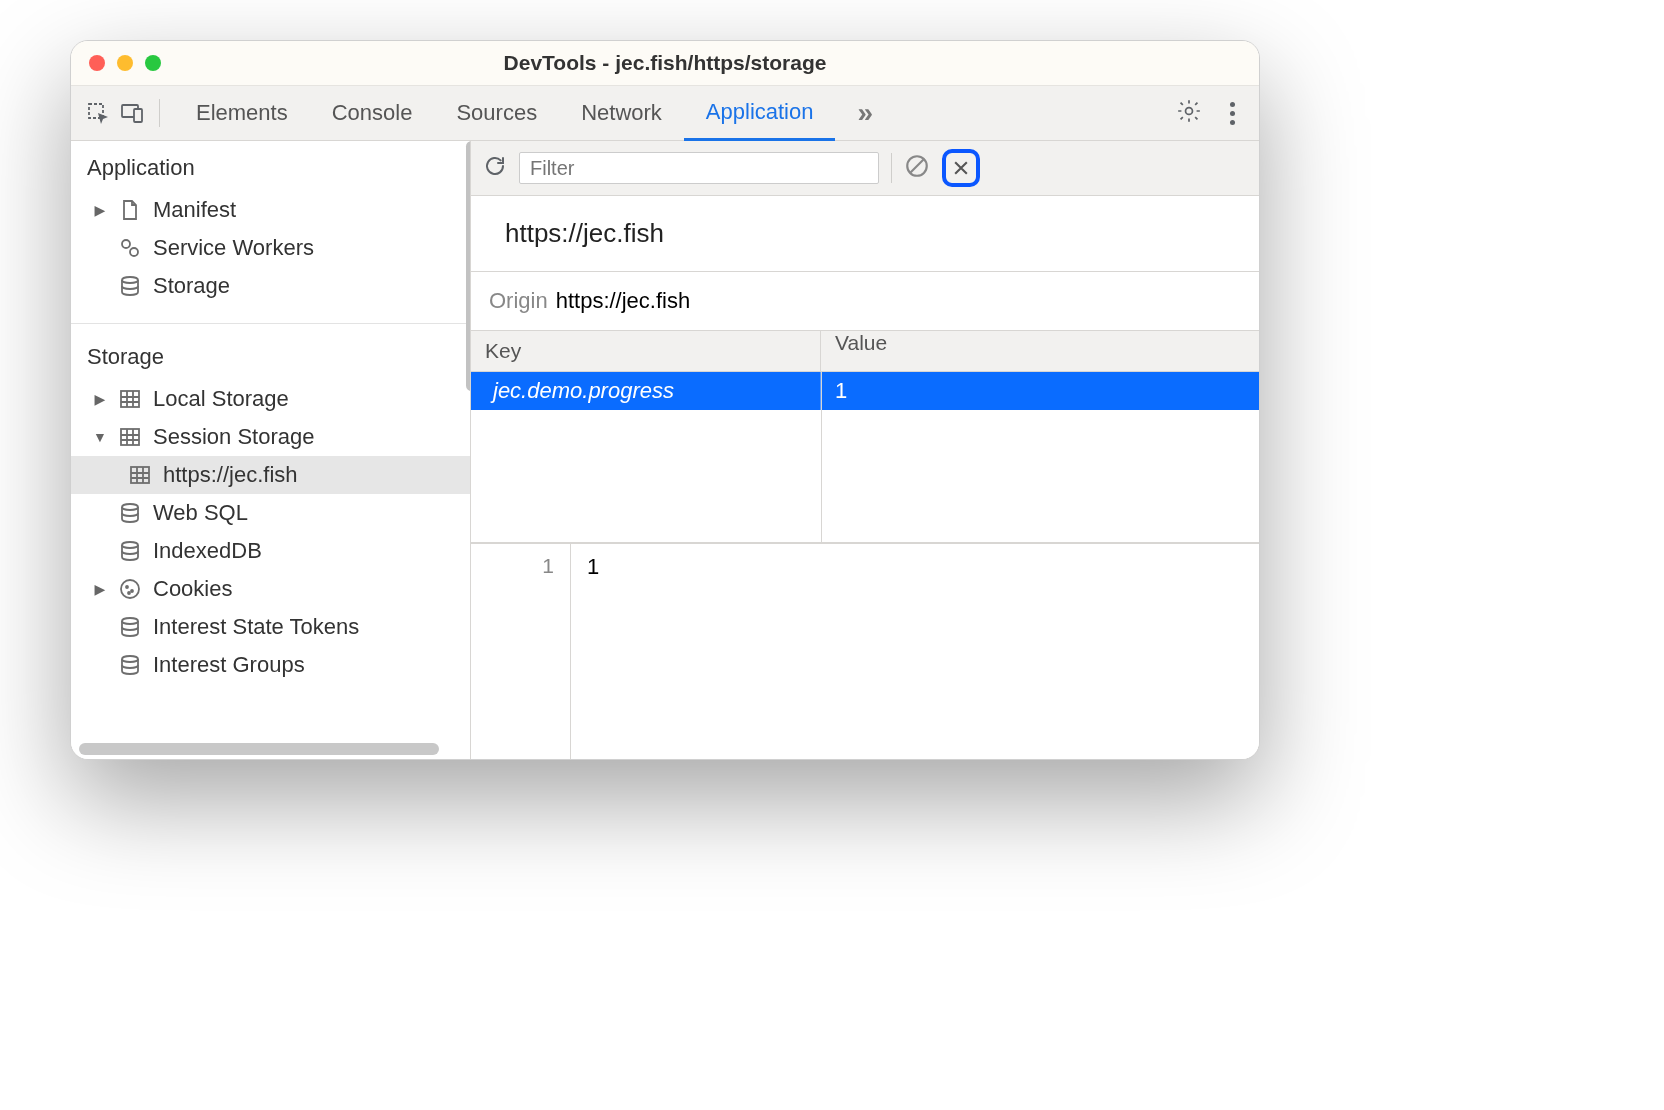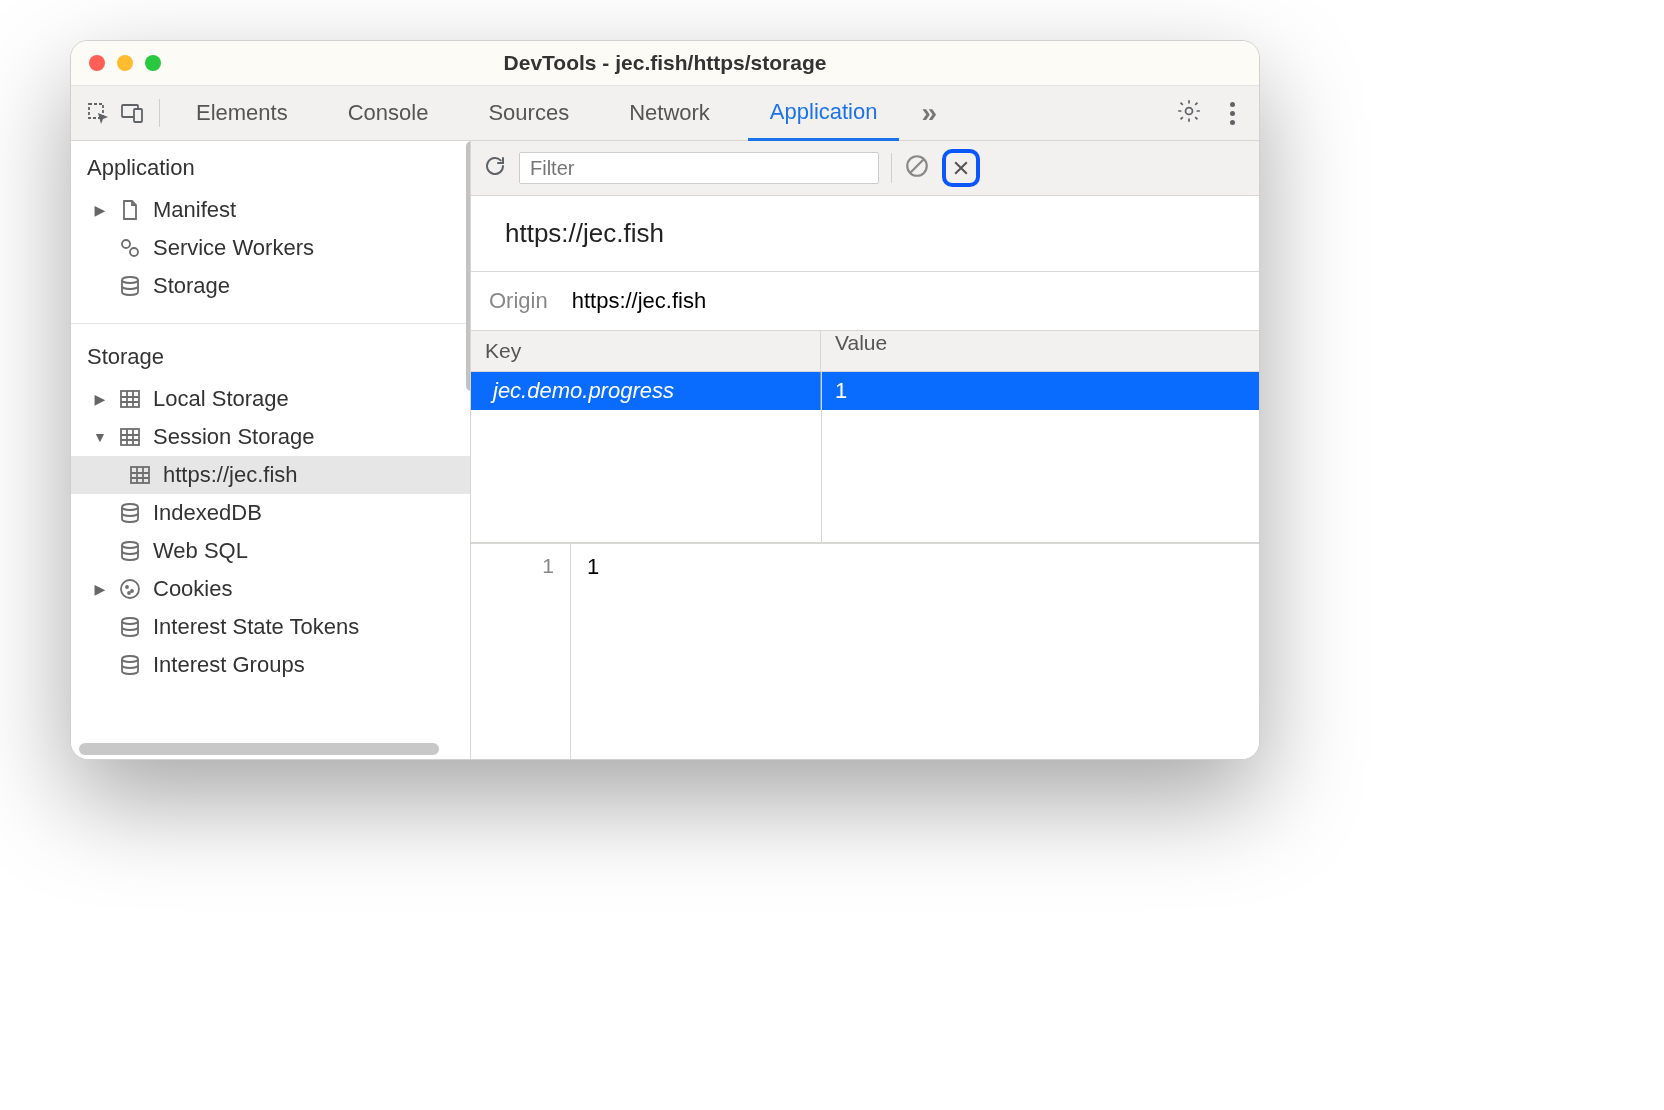--- a/index.html
+++ b/index.html
@@ -12,21 +12,21 @@
 .traffic { display:flex; gap:12px; margin-left:18px;}
 .dot{width:16px;height:16px;border-radius:50%;}
 .dot.red{background:#ff5f57;} .dot.yellow{background:#febc2e;} .dot.green{background:#28c840;}
 .wintitle{position:absolute; left:0;right:0;text-align:center; font-size:21px; font-weight:600; color:#333;}
 
 
 .toolbar { height:55px; background:#f2f1ef; border-bottom:1px solid #d8d6d3; display:flex; align-items:center; padding:0 14px; gap:8px;}
 .tb-icon{width:26px;height:26px; color:#5f6368; display:flex;align-items:center;justify-content:center;}
 .tb-icon svg{width:24px;height:24px;fill:none;stroke:currentColor;stroke-width:1.8;}
 .divider{width:1px;height:28px;background:#cfcecb;margin:0 6px;}
-.tabs{display:flex; gap:16px;}
+.tabs{display:flex; gap:0;}
 .tab{padding:0 22px; height:55px; display:flex;align-items:center; font-size:22px; color:#555; cursor:pointer;}
 .tab.active{color:#1a73e8; border-bottom:3px solid #1a73e8; font-weight:500;}
 .more-tabs{font-size:28px;color:#777;padding:0 14px;cursor:pointer; font-weight:bold; letter-spacing:-3px;}
 .spacer{flex:1;}
 .gear, .kebab{color:#5f6368; padding:0 10px; cursor:pointer;}
 .gear svg{width:26px;height:26px;fill:none;stroke:currentColor;stroke-width:1.6;}
 .kebab{display:flex;flex-direction:column;gap:4px;align-items:center;justify-content:center;height:26px;}
 .kebab span{width:5px;height:5px;background:#5f6368;border-radius:50%;}
 
 
@@ -50,21 +50,21 @@
 .ctoolbar{height:55px; background:#f2f1ef; border-bottom:1px solid #d8d6d3; display:flex; align-items:center; padding:0 12px; gap:12px;}
 .reload svg{width:24px;height:24px;stroke:#5f6368;fill:none;stroke-width:2;}
 .filter{flex:0 0 360px; height:32px; background:#fff; border:1px solid #ccc; border-radius:2px; padding:0 10px; font-size:20px; color:#888;}
 .filter input{border:none;outline:none;width:100%;height:100%;font-size:20px;color:#333;background:transparent;}
 .vdiv{width:1px;height:30px;background:#cfcecb;}
 .ban svg{width:26px;height:26px;stroke:#888;fill:none;stroke-width:2;}
 .xbtn{width:38px;height:38px;border:4px solid #0b57ff;border-radius:10px;display:flex;align-items:center;justify-content:center;cursor:pointer;}
 .xbtn svg{width:20px;height:20px;stroke:#555;stroke-width:2.5;fill:none;}
 
 .origin-hdr{padding:22px 34px; font-size:26px; color:#222; border-bottom:1px solid #d8d6d3;}
-.origin-row{padding:16px 18px; font-size:22px; border-bottom:1px solid #d8d6d3;display:flex;gap:24px;}
+.origin-row{padding:16px 18px; font-size:22px; border-bottom:1px solid #d8d6d3;display:flex;gap:8px;}
 .origin-row .lbl{color:#888;}
 
 
 .kvtable{border-bottom:1px solid #d8d6d3;}
 .kvhead{display:flex; background:#f2f1ef; border-bottom:1px solid #d8d6d3; font-size:21px; color:#555;}
 .kvhead .c1{flex:0 0 350px; padding:8px 14px; border-right:1px solid #d8d6d3;}
 .kvhead .c2{flex:1; padding:0 14px;}
 .kvbody{height:170px; overflow:auto; position:relative;}
 .kvrow{display:flex; font-size:22px;}
 .kvrow.sel{background:#0a6cff; color:#fff;}
@@ -204,32 +204,32 @@
         </div>
         <div class="tree-item indent1">
           <span class="arrow"></span>
           <span class="ticon">
               <svg viewBox="0 0 24 24">
                 <ellipse cx="12" cy="6" rx="8" ry="3"></ellipse>
                 <path d="M4 6v12c0 1.7 3.6 3 8 3s8-1.3 8-3V6"></path>
                 <path d="M4 12c0 1.7 3.6 3 8 3s8-1.3 8-3"></path>
               </svg>
             </span>
+          <span>Web SQL</span>
+        </div>
+        <div class="tree-item indent1">
+          <span class="arrow"></span>
+          <span class="ticon">
+              <svg viewBox="0 0 24 24">
+                <ellipse cx="12" cy="6" rx="8" ry="3"></ellipse>
+                <path d="M4 6v12c0 1.7 3.6 3 8 3s8-1.3 8-3V6"></path>
+                <path d="M4 12c0 1.7 3.6 3 8 3s8-1.3 8-3"></path>
+              </svg>
+            </span>
           <span>IndexedDB</span>
-        </div>
-        <div class="tree-item indent1">
-          <span class="arrow"></span>
-          <span class="ticon">
-              <svg viewBox="0 0 24 24">
-                <ellipse cx="12" cy="6" rx="8" ry="3"></ellipse>
-                <path d="M4 6v12c0 1.7 3.6 3 8 3s8-1.3 8-3V6"></path>
-                <path d="M4 12c0 1.7 3.6 3 8 3s8-1.3 8-3"></path>
-              </svg>
-            </span>
-          <span>Web SQL</span>
         </div>
         <div class="tree-item indent1">
           <span class="arrow">▶</span>
           <span class="ticon">
               <svg viewBox="0 0 24 24">
                 <circle cx="12" cy="12" r="9"></circle>
                 <circle cx="9" cy="10" r="1" fill="currentColor"></circle>
                 <circle cx="14" cy="14" r="1" fill="currentColor"></circle>
                 <circle cx="11" cy="16" r="1" fill="currentColor"></circle>
               </svg>

